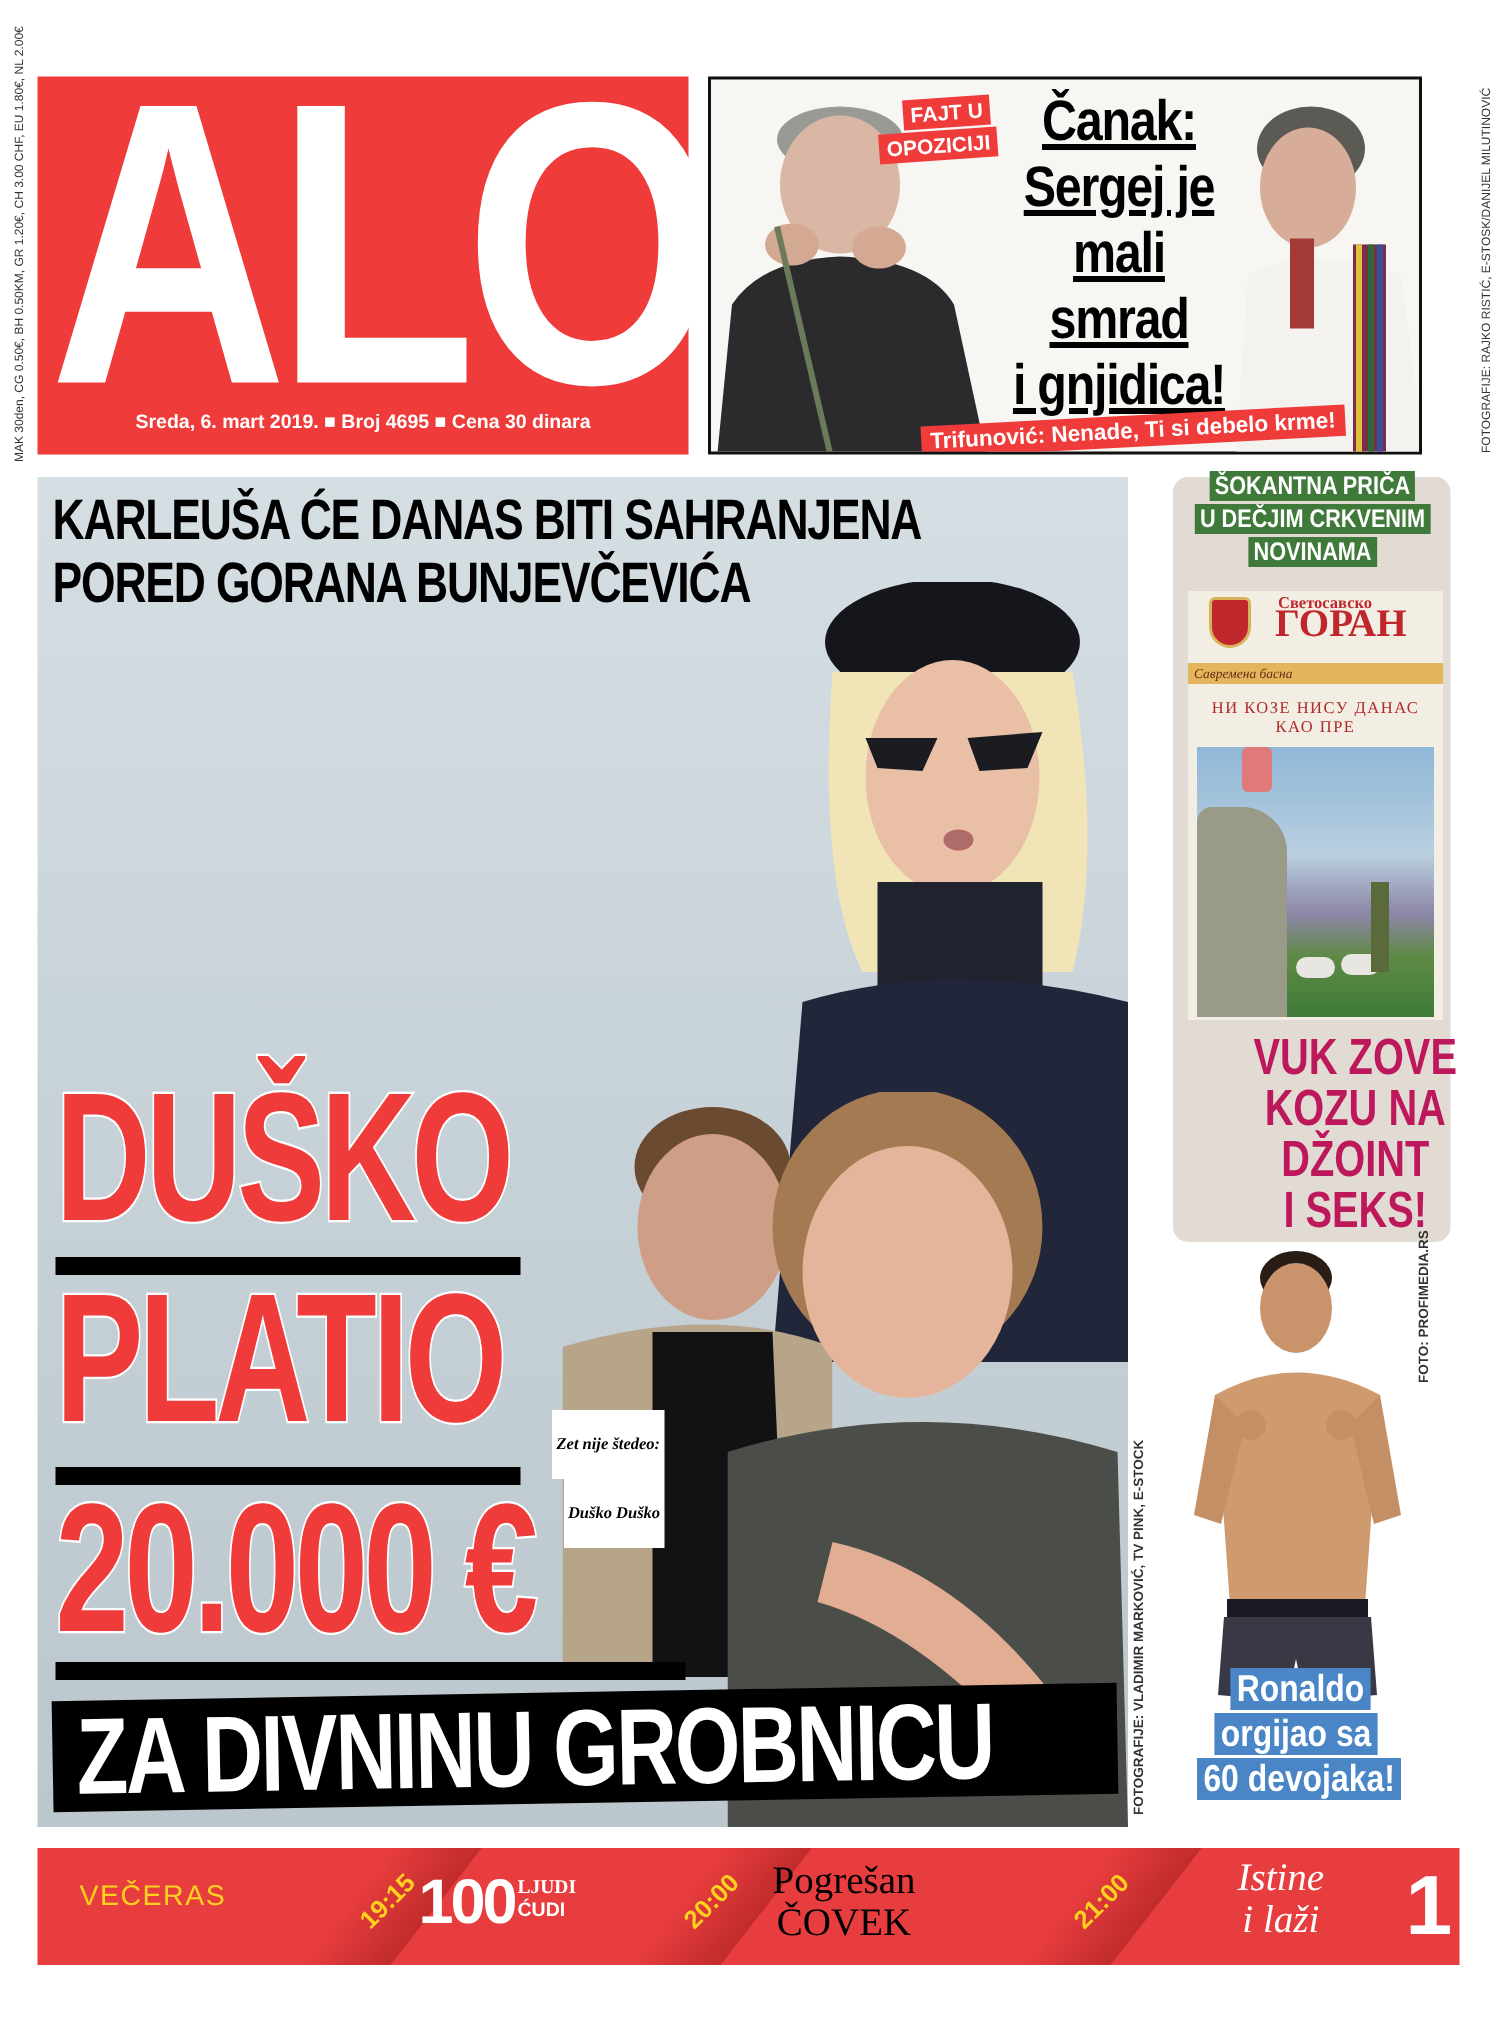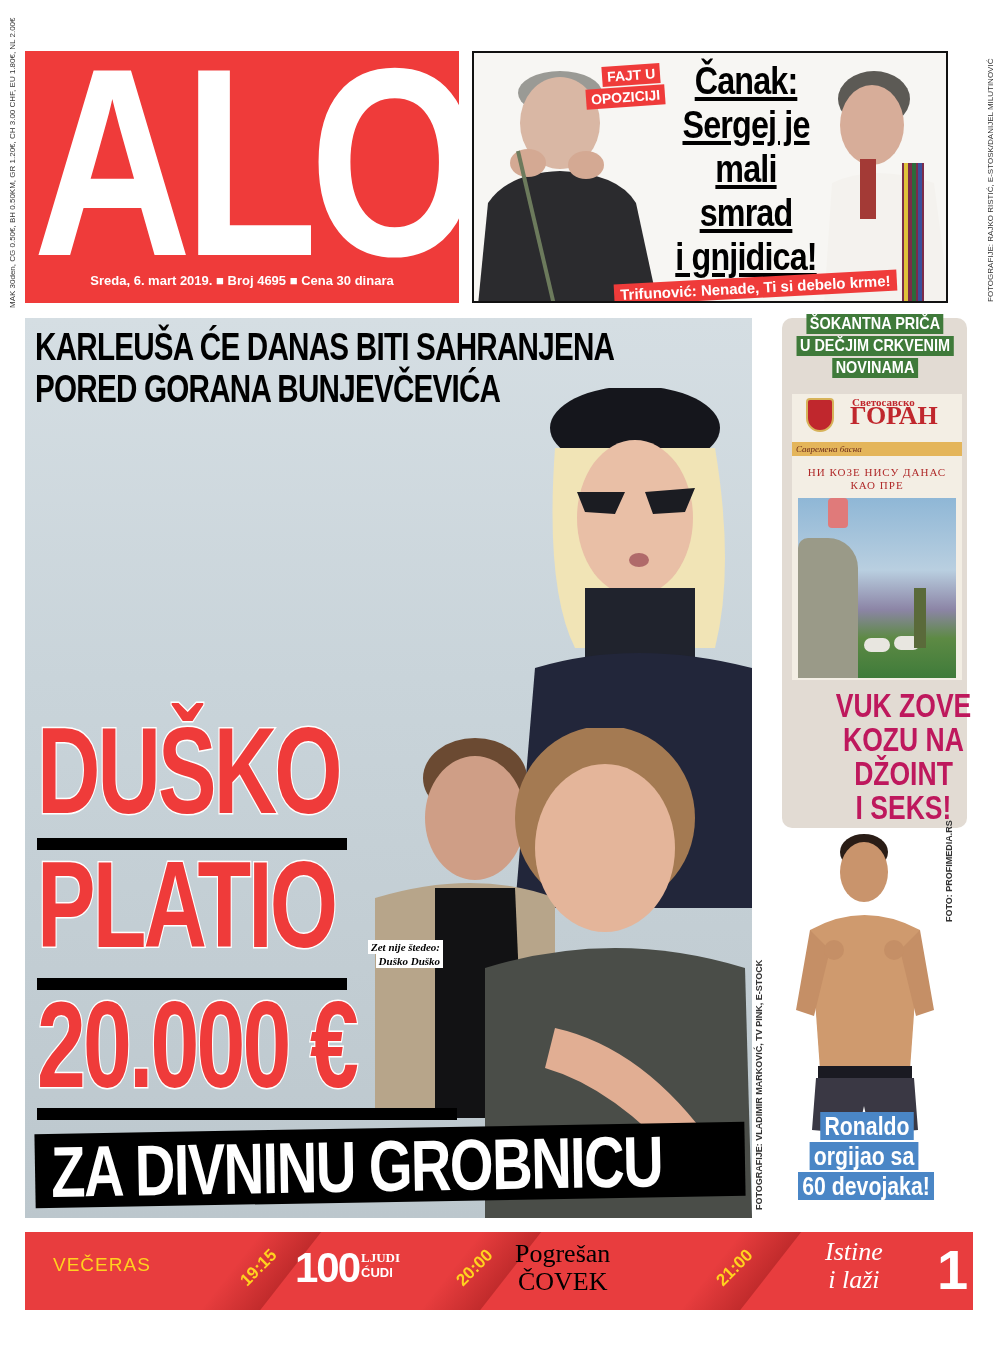--- a/index.html
+++ b/index.html
@@ -38,21 +38,21 @@
   #gravelabel { position: absolute; left: 412px; top: 158px; color: #cda85a; font-size: 8px; line-height: 10px; }
 
   
   #karleusa { position: absolute; left: 490px; top: 70px; width: 237px; height: 520px; }
   #dusko { position: absolute; left: 350px; top: 400px; width: 180px; height: 400px; }
   #mother { position: absolute; left: 460px; top: 410px; width: 267px; height: 490px; }
 
   .headline-red { position: absolute; left: 12px; color: #ef3b3a; font-weight: 900; font-size: 122px; line-height: 110px; letter-spacing: -4px; transform: scaleX(0.72); transform-origin: left top; white-space: nowrap; -webkit-text-stroke: 3px #fff; paint-order: stroke fill; }
   .black-rule { position: absolute; left: 12px; height: 12px; background: #000; }
   #caption { position: absolute; left: 343px; top: 622px; font-family: "Liberation Serif", serif; font-style: italic; font-weight: 700; font-size: 11px; line-height: 14px; text-align: right; }
-  #caption span { display: inline-block; background: #fff; padding: 0 3px; text-align: right; }
+  #caption span { display: inline-block; background: #fff; padding: 16px 3px; text-align: right; }
   #grobnica { position: absolute; left: 10px; top: 810px; width: 710px; height: 74px; background: #000; transform: rotate(-1deg); }
   #grobnica span { position: absolute; left: 16px; top: 2px; color: #fff; font-weight: 900; font-size: 72px; line-height: 72px; letter-spacing: -2px; transform: scaleX(0.78); transform-origin: left top; white-space: nowrap; }
 
   
   #sidebar { left: 782px; top: 318px; width: 185px; height: 510px; background: #e2dbd3; border-radius: 10px; }
   .green-tag { position: absolute; background: #3f7a3a; color: #fff; font-weight: 900; font-size: 17px; line-height: 20px; padding: 0 4px; white-space: nowrap; left: 50%; transform: translateX(-50%) scaleX(0.85); }
   #zvonce { position: absolute; left: 10px; top: 76px; width: 170px; height: 286px; background: #f3eee4; overflow: hidden; }
   #zvonce-title { position: absolute; left: 58px; top: 10px; color: #c0272d; font-family: "Liberation Serif", serif; font-weight: 700; font-size: 26px; line-height: 24px; }
   #zvonce-sup { position: absolute; left: 60px; top: 2px; color: #c0272d; font-family: "Liberation Serif", serif; font-weight: 700; font-size: 11px; }
   #zvonce-crest { position: absolute; left: 14px; top: 4px; width: 28px; height: 34px; background: #c0272d; border-radius: 4px 4px 14px 14px; border: 2px solid #d7b35a; }
@@ -64,21 +64,21 @@
 
   
   #ronaldo { left: 790px; top: 830px; width: 150px; height: 310px; }
   .blue-tag { position: absolute; background: #4a86c6; color: #fff; font-weight: 900; font-size: 25px; line-height: 28px; padding: 0 5px; white-space: nowrap; transform: scaleX(0.85); transform-origin: center; }
 
   
   #tvband { left: 25px; top: 1232px; width: 948px; height: 78px; background: #e83d3e; overflow: hidden; }
   .stripe { position: absolute; top: -10px; width: 60px; height: 100px; background: linear-gradient(90deg, rgba(0,0,0,0) 0%, rgba(120,10,10,0.35) 100%); transform: skewX(-38deg); }
   .tv-time { position: absolute; color: #ffd21f; font-weight: 700; font-size: 17px; transform: rotate(-45deg); transform-origin: center; }
   #vecer { position: absolute; left: 28px; top: 22px; color: #ffd21f; font-size: 19px; letter-spacing: 1px; }
-  #show1 { position: absolute; left: 270px; top: 12px; color: #fff; font-weight: 900; }
+  #show1 { position: absolute; left: 254px; top: 12px; color: #fff; font-weight: 900; }
   #show1 .big { font-size: 42px; line-height: 48px; letter-spacing: -2px; }
   #show1 .small { position: absolute; left: 66px; top: 6px; font-size: 13px; line-height: 15px; }
   #show2 { position: absolute; left: 490px; top: 8px; color: #000000; font-family: "Liberation Serif", serif; font-size: 26px; line-height: 28px; text-align: center; }
   #show3 { position: absolute; left: 800px; top: 6px; color: #fff; font-family: "Liberation Serif", serif; font-style: italic; font-size: 26px; line-height: 28px; text-align: center; }
   #ch1 { position: absolute; left: 912px; top: 10px; color: #fff; font-weight: 900; font-size: 56px; line-height: 56px; }
 </style>
 </head>
 <body>
 
 <div class="vtext" style="left:8px; top:68px; height:240px; transform: rotate(180deg);">MAK 30den, CG 0.50€, BH 0.50KM, GR 1.20€, CH 3.00 CHF, EU 1.80€, NL 2.00€</div>

